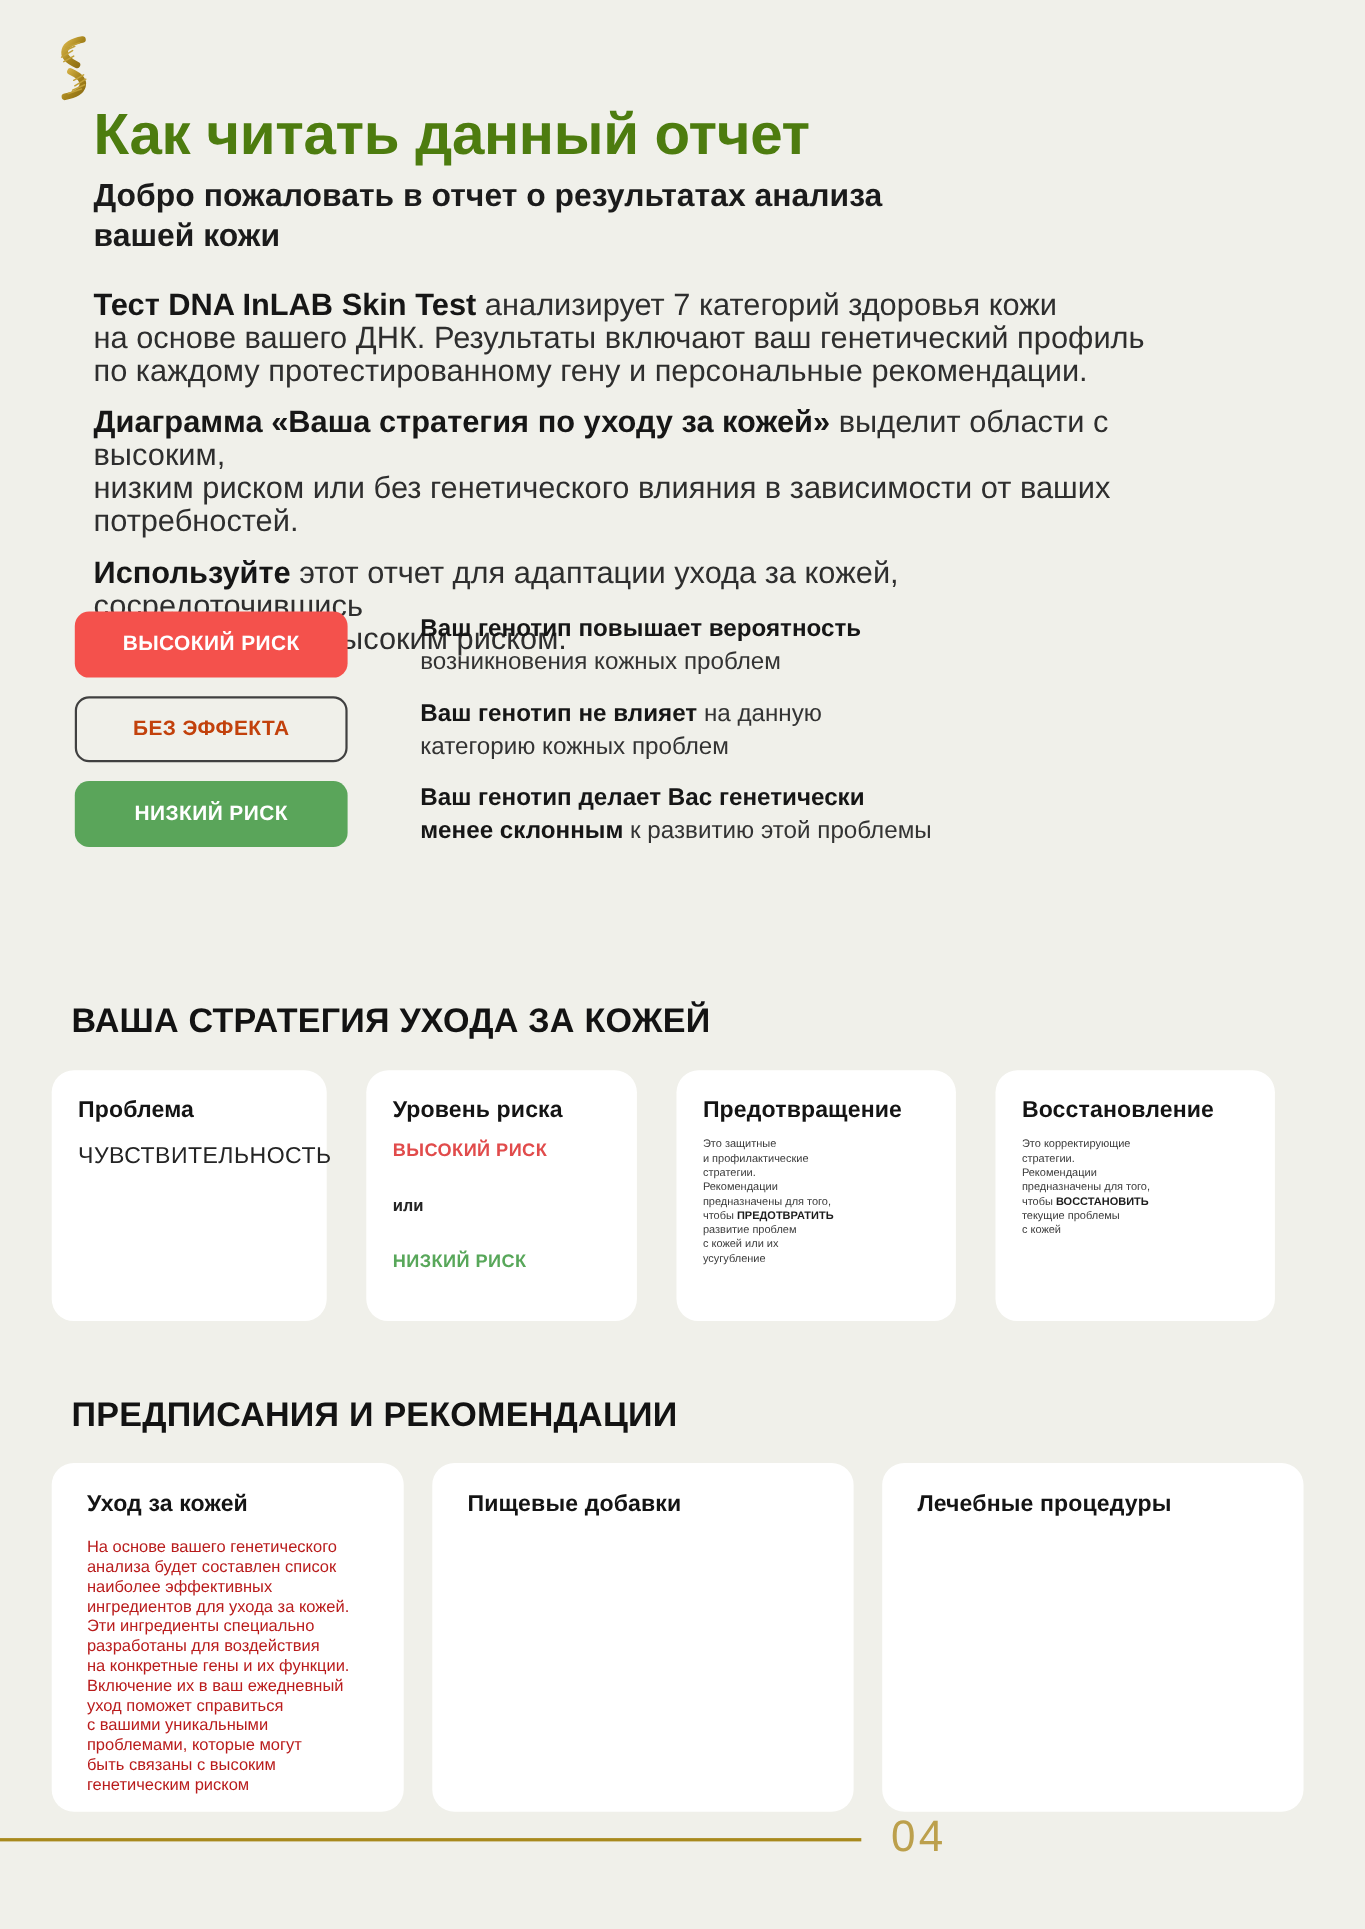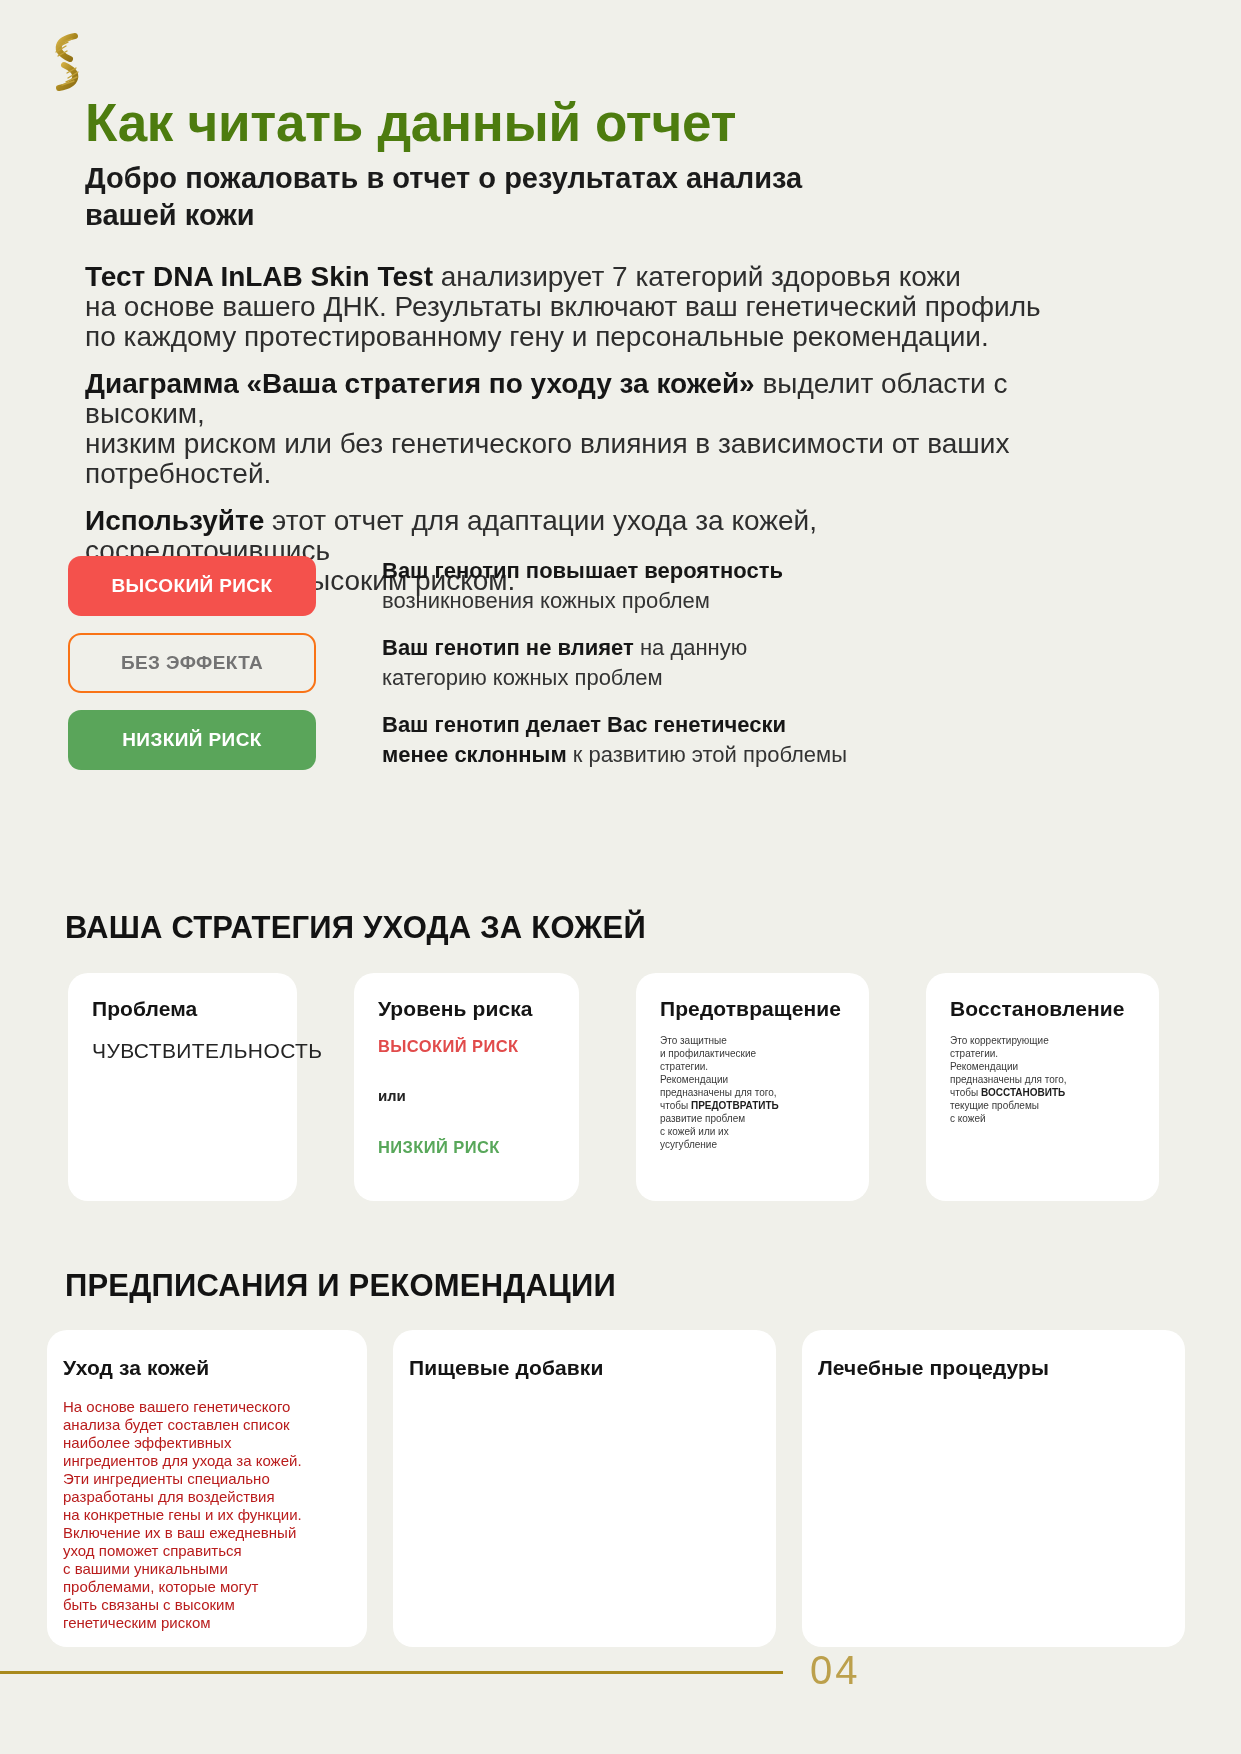--- a/index.html
+++ b/index.html
@@ -29,40 +29,40 @@
   .intro b { color:#161616; }
 
   .legend { position:absolute; left:68px; top:556px; }
   .legend-row { display:flex; align-items:center; margin-bottom:17px; }
   .badge {
     width:248px; height:60px; border-radius:13px; box-sizing:border-box;
     display:flex; align-items:center; justify-content:center;
     font-size:19px; font-weight:700; letter-spacing:0.4px; flex:0 0 auto;
   }
   .badge-high { background:#F4514C; color:#ffffff; }
-  .badge-none { border:2px solid #f97316; color:#737373; background:transparent; }
+  .badge-none { border:2px solid #404040; color:#c2410c; background:transparent; }
   .badge-low  { background:#5AA55A; color:#ffffff; }
   .legend-desc {
     margin-left:66px; width:580px;
     font-size:22px; line-height:30px; color:#333333; white-space:pre-line;
   }
   .legend-desc b { color:#161616; }
 
   .section-heading {
     position:absolute; left:65px; margin:0;
     font-size:31px; font-weight:700; letter-spacing:0.2px; color:#131313;
   }
   #strategy-heading { top:910px; }
   #prescriptions-heading { top:1268px; }
 
   .cards { position:absolute; display:grid; }
   #strategy-cards { left:47px; top:973px; grid-template-columns:250px 246px 254px 254px; column-gap:36px; }
-  #strategy-cards .card { height:228px;margin-left:21px; }
+  #strategy-cards .card { height:228px; }
   #prescription-cards { left:47px; top:1330px; grid-template-columns:320px 383px 383px; column-gap:26px; }
-  #prescription-cards .card { height:317px; padding:26px 16px; }
+  #prescription-cards .card { height:317px; padding:26px 32px; }
   .card {
     background:#ffffff; border-radius:20px; box-sizing:border-box;
     padding:24px 24px;
   }
   .card h3 { margin:0; font-size:21px; font-weight:700; color:#141414; letter-spacing:0.1px; }
   .problem-label  { margin-top:18px; font-size:21px; letter-spacing:0.4px; color:#242424; }
   .risk-high-label{ margin-top:16px; font-size:16.5px; font-weight:700; letter-spacing:0.4px; color:#E14B4B; }
   .risk-or-label  { margin-top:32px; font-size:15.5px; font-weight:700; color:#242424;font-family:Liberation Mono, monospace; }
   .risk-low-label { margin-top:32px; font-size:16.5px; font-weight:700; letter-spacing:0.4px; color:#58A75A; }
   .s-body {

